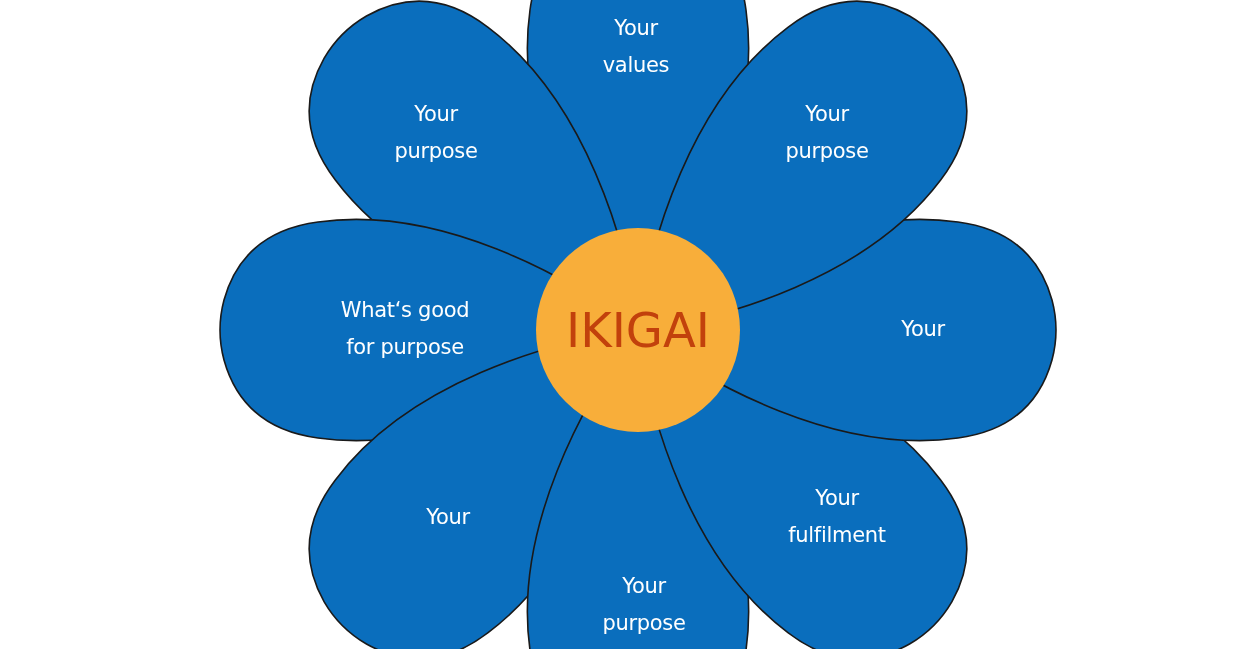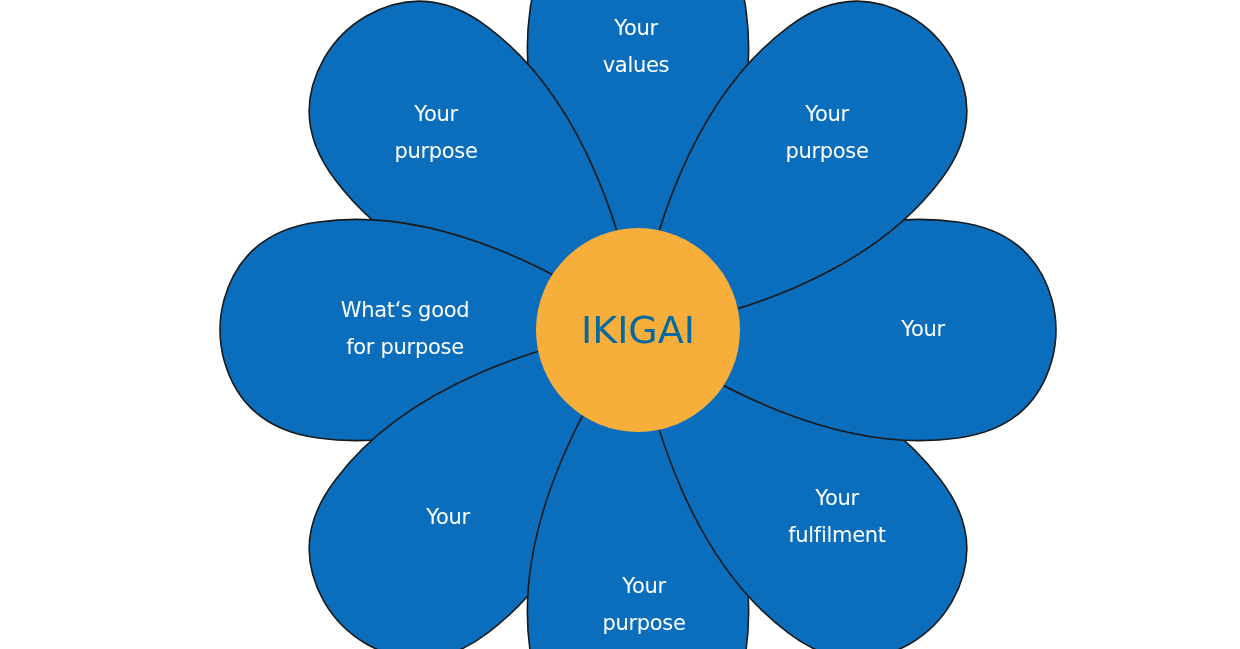--- a/index.html
+++ b/index.html
@@ -4,21 +4,21 @@
 <style>
   html, body { margin: 0; padding: 0; background: #ffffff; }
   body { width: 1240px; height: 649px; overflow: hidden; position: relative; }
   #canvas { position: absolute; left: 0; top: 0; width: 1240px; height: 649px; }
   .petal-shape { stroke: #1a1a1a; stroke-width: 1.6; }
   .label { position: absolute; color: #ffffff; font-family: "DejaVu Sans", sans-serif;
            font-size: 21px; line-height: 37px; text-align: center; white-space: nowrap;
            transform: translate(-50%, -50%); letter-spacing: -0.3px; }
   .label span { display: block; }
   .center-label { position: absolute; left: 638px; top: 330px; transform: translate(-50%, -50%);
-           color: #0369a1; font-family: "DejaVu Sans", sans-serif; font-size: 38px; letter-spacing: 0px; }
+           color: #c2410c; font-family: "DejaVu Sans", sans-serif; font-size: 48px; letter-spacing: 0px; }
 </style>
 </head>
 <body>
 
 <svg id="canvas" viewBox="0 0 1240 649" xmlns="http://www.w3.org/2000/svg">
   <defs>
     <path id="petal" d="M0,0 C-55,-70 -125,-200 -108,-320 Q-98,-395 -30,-414 Q0,-422 30,-414 Q98,-395 108,-320 C125,-200 55,-70 0,0 Z"></path>
   </defs>
   <g transform="translate(638,330)">
 

